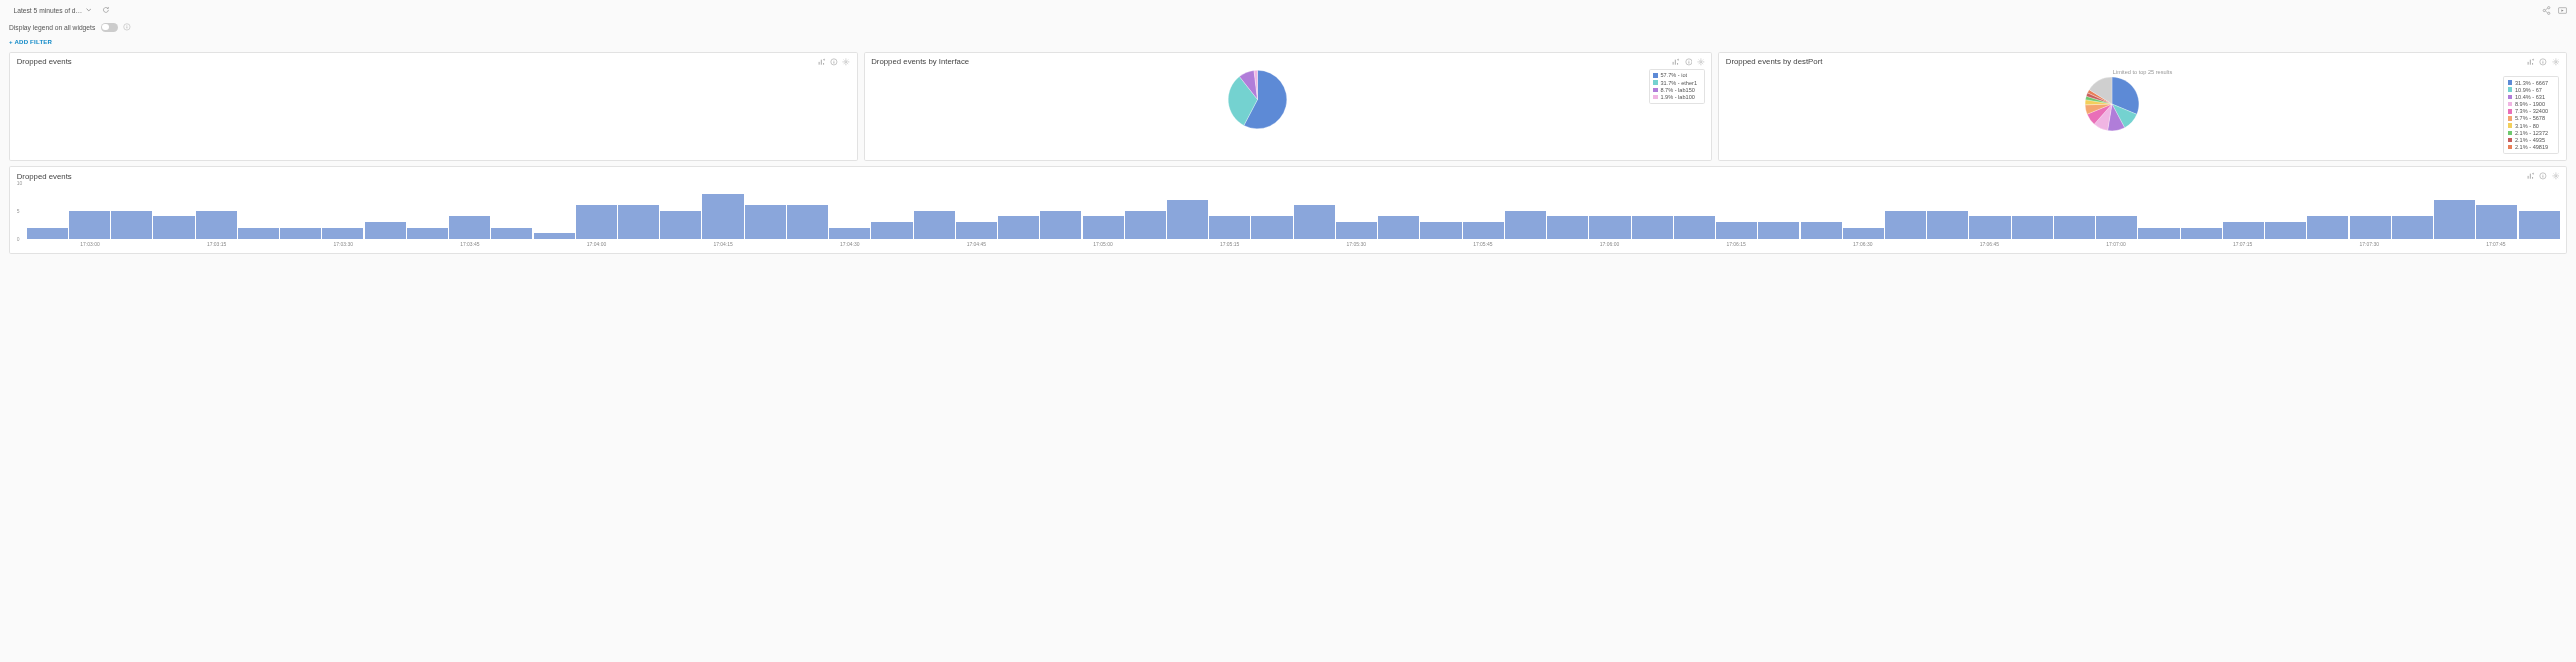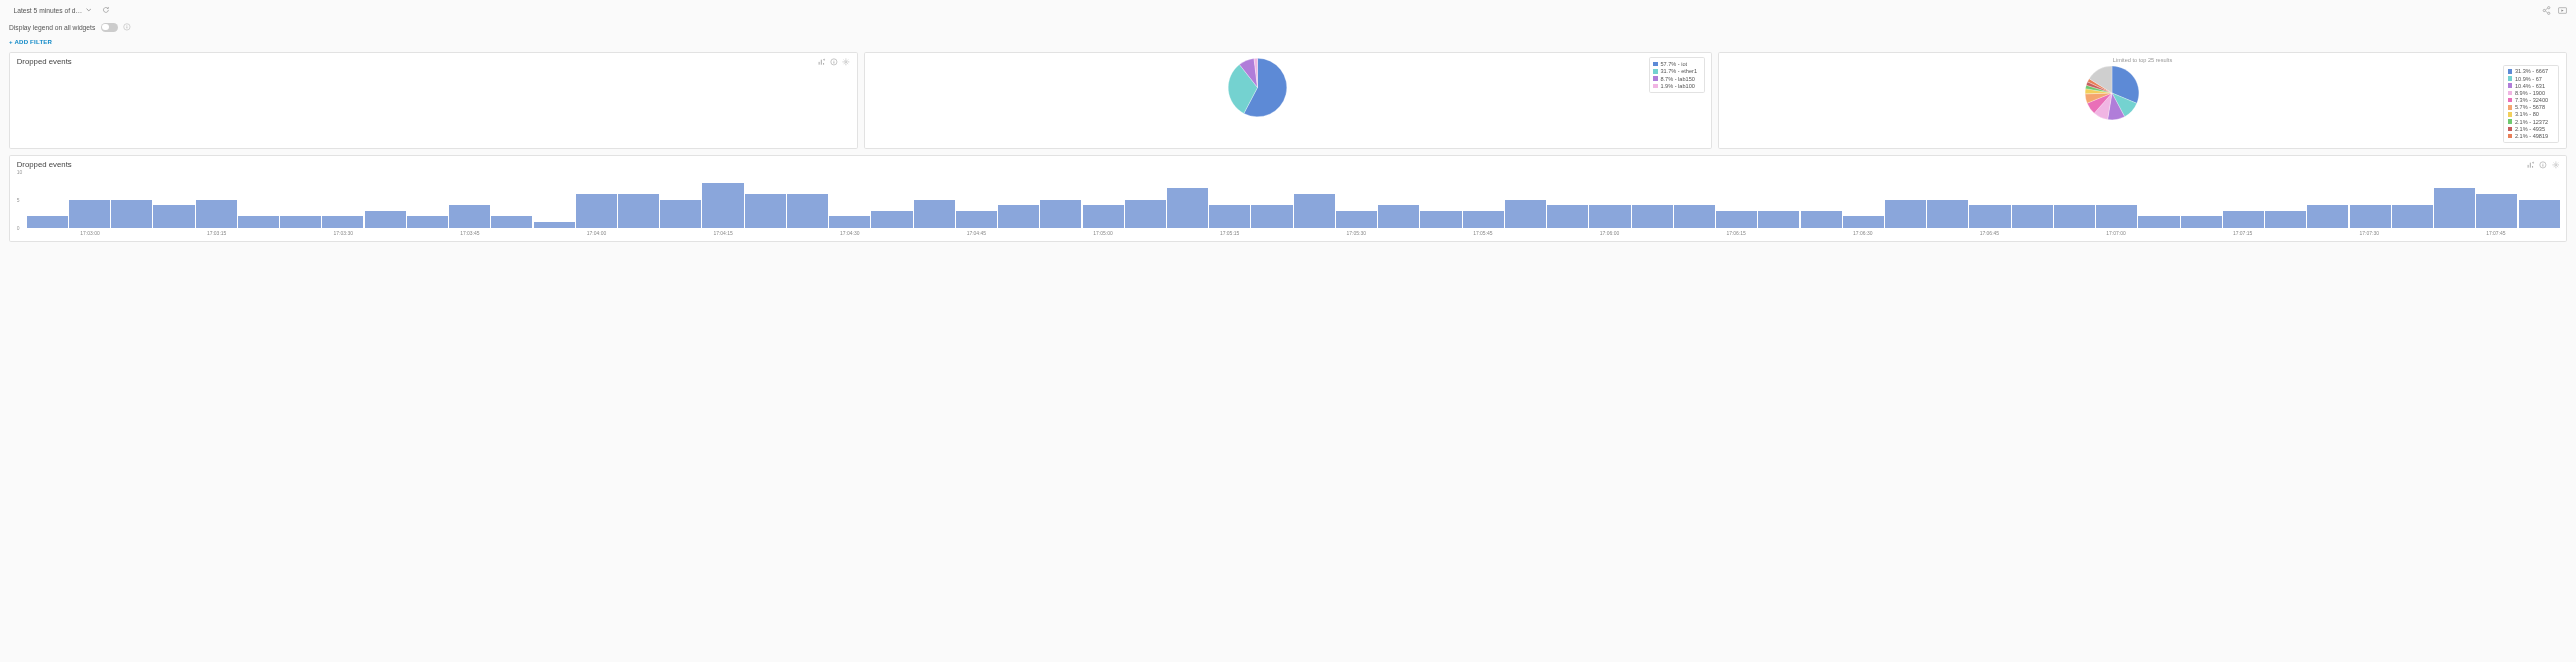--- a/index.html
+++ b/index.html
@@ -94,20 +94,37 @@
           </svg>
         <svg viewBox="0 0 14 14">
             <circle cx="7" cy="7" r="2" fill="none" stroke="#999"></circle>
             <path d="M7 1v2M7 11v2M1 7h2M11 7h2M3 3l1.4 1.4M9.6 9.6L11 11M11 3L9.6 4.4M4.4 9.6L3 11" stroke="#999"></path>
           </svg>
       </div>
     </div>
   </div>
 
   <div class="card">
+    <div class="card-head">
+      <span class="card-title">Dropped events by Interface</span>
+      <div class="card-icons">
+        <svg viewBox="0 0 14 14">
+            <path d="M2 12V7M6 12V3M10 12V9" stroke="#999" stroke-width="1.5"></path>
+            <path d="M9 3l3-1-1 3" stroke="#999" fill="none"></path>
+          </svg>
+        <svg viewBox="0 0 14 14">
+            <circle cx="7" cy="7" r="5.5" fill="none" stroke="#999"></circle>
+            <path d="M7 6v4M7 4v.5" stroke="#999" stroke-width="1.3"></path>
+          </svg>
+        <svg viewBox="0 0 14 14">
+            <circle cx="7" cy="7" r="2" fill="none" stroke="#999"></circle>
+            <path d="M7 1v2M7 11v2M1 7h2M11 7h2M3 3l1.4 1.4M9.6 9.6L11 11M11 3L9.6 4.4M4.4 9.6L3 11" stroke="#999"></path>
+          </svg>
+      </div>
+    </div>
     <div class="pie-wrap">
       <svg class="pie" id="pie-interface" width="61" height="61" viewBox="0 0 100 100">
           <path d="M50 50 L50 2 A48 48 0 1 1 27.672748252282034 92.49110294395787 Z" fill="#5d8ad6" stroke="#fff" stroke-width="0.5"></path>
           <path d="M50 50 L27.672748252282034 92.49110294395787 A48 48 0 0 1 20.3427385716639 12.258155257442333 Z" fill="#74d2d0" stroke="#fff" stroke-width="0.5"></path>
           <path d="M50 50 L20.3427385716639 12.258155257442333 A48 48 0 0 1 44.28333631544622 2.341634980648948 Z" fill="#b07dd9" stroke="#fff" stroke-width="0.5"></path>
           <path d="M50 50 L44.28333631544622 2.341634980648948 A48 48 0 0 1 49.99999999999995 2 Z" fill="#f0b5e3" stroke="#fff" stroke-width="0.5"></path>
         </svg>
       <div class="legend-box" id="legend-interface">
           <div class="legend-item">
             <span class="legend-sw" style="background: rgb(93, 138, 214);"></span>
@@ -123,20 +140,37 @@
           </div>
           <div class="legend-item">
             <span class="legend-sw" style="background: rgb(240, 181, 227);"></span>
             <span class="legend-txt">1.9% - lab100</span>
           </div>
         </div>
     </div>
   </div>
 
   <div class="card">
+    <div class="card-head">
+      <span class="card-title">Dropped events by destPort</span>
+      <div class="card-icons">
+        <svg viewBox="0 0 14 14">
+            <path d="M2 12V7M6 12V3M10 12V9" stroke="#999" stroke-width="1.5"></path>
+            <path d="M9 3l3-1-1 3" stroke="#999" fill="none"></path>
+          </svg>
+        <svg viewBox="0 0 14 14">
+            <circle cx="7" cy="7" r="5.5" fill="none" stroke="#999"></circle>
+            <path d="M7 6v4M7 4v.5" stroke="#999" stroke-width="1.3"></path>
+          </svg>
+        <svg viewBox="0 0 14 14">
+            <circle cx="7" cy="7" r="2" fill="none" stroke="#999"></circle>
+            <path d="M7 1v2M7 11v2M1 7h2M11 7h2M3 3l1.4 1.4M9.6 9.6L11 11M11 3L9.6 4.4M4.4 9.6L3 11" stroke="#999"></path>
+          </svg>
+      </div>
+    </div>
     <div class="subtitle">Limited to top 25 results</div>
     <div class="pie-wrap">
       <svg class="pie" id="pie-destport" width="56" height="56" viewBox="0 0 100 100">
           <path d="M50 50 L50 2 A48 48 0 0 1 94.2882915137655 68.50803162931506 Z" fill="#5d8ad6" stroke="#fff" stroke-width="0.5"></path>
           <path d="M50 50 L94.2882915137655 68.50803162931506 A48 48 0 0 1 72.59378874393593 92.34997886887777 Z" fill="#74d2d0" stroke="#fff" stroke-width="0.5"></path>
           <path d="M50 50 L72.59378874393593 92.34997886887777 A48 48 0 0 1 42.19341607064553 97.36092532197766 Z" fill="#b07dd9" stroke="#fff" stroke-width="0.5"></path>
           <path d="M50 50 L42.19341607064553 97.36092532197766 A48 48 0 0 1 18.25703046446467 86.00533134226202 Z" fill="#f0b5e3" stroke="#fff" stroke-width="0.5"></path>
           <path d="M50 50 L18.25703046446467 86.00533134226202 A48 48 0 0 1 5.596294071945991 68.22939658504639 Z" fill="#e96fb8" stroke="#fff" stroke-width="0.5"></path>
           <path d="M50 50 L5.596294071945991 68.22939658504639 A48 48 0 0 1 2.0236851024448868 51.50771643575007 Z" fill="#f4a56f" stroke="#fff" stroke-width="0.5"></path>
           <path d="M50 50 L2.0236851024448868 51.50771643575007 A48 48 0 0 1 2.6390746780223466 42.193416070645526 Z" fill="#f2cf5b" stroke="#fff" stroke-width="0.5"></path>

